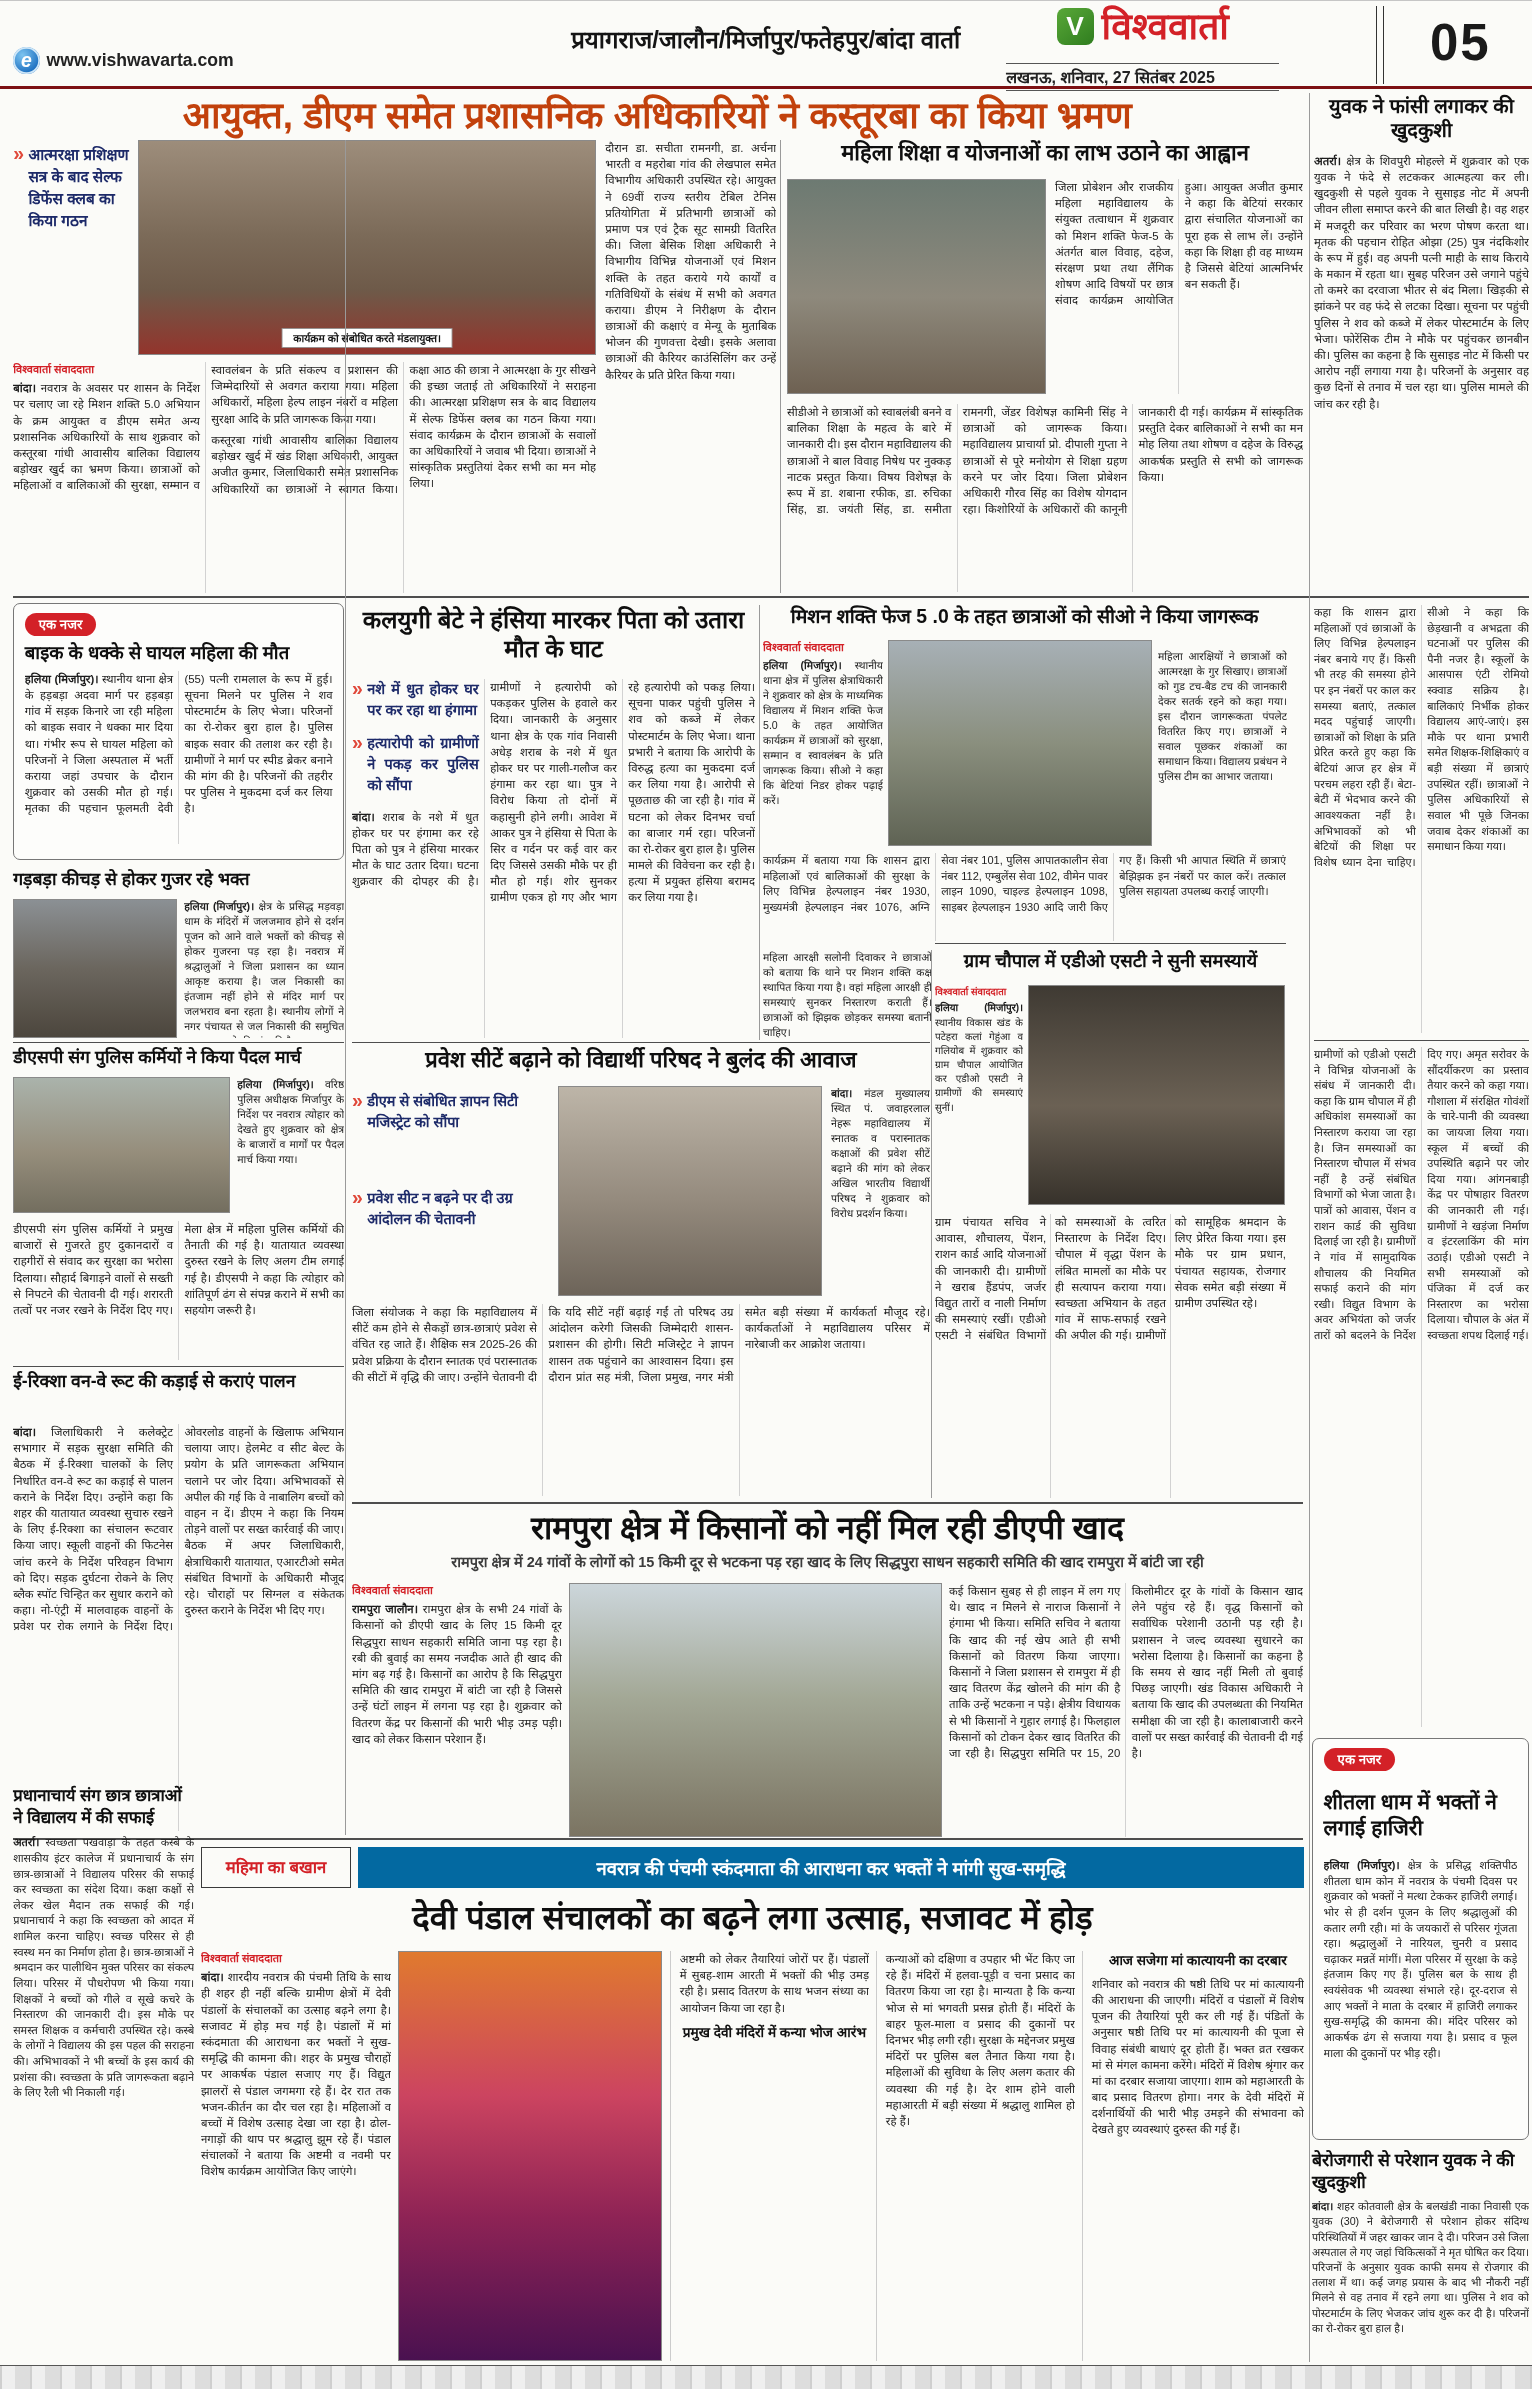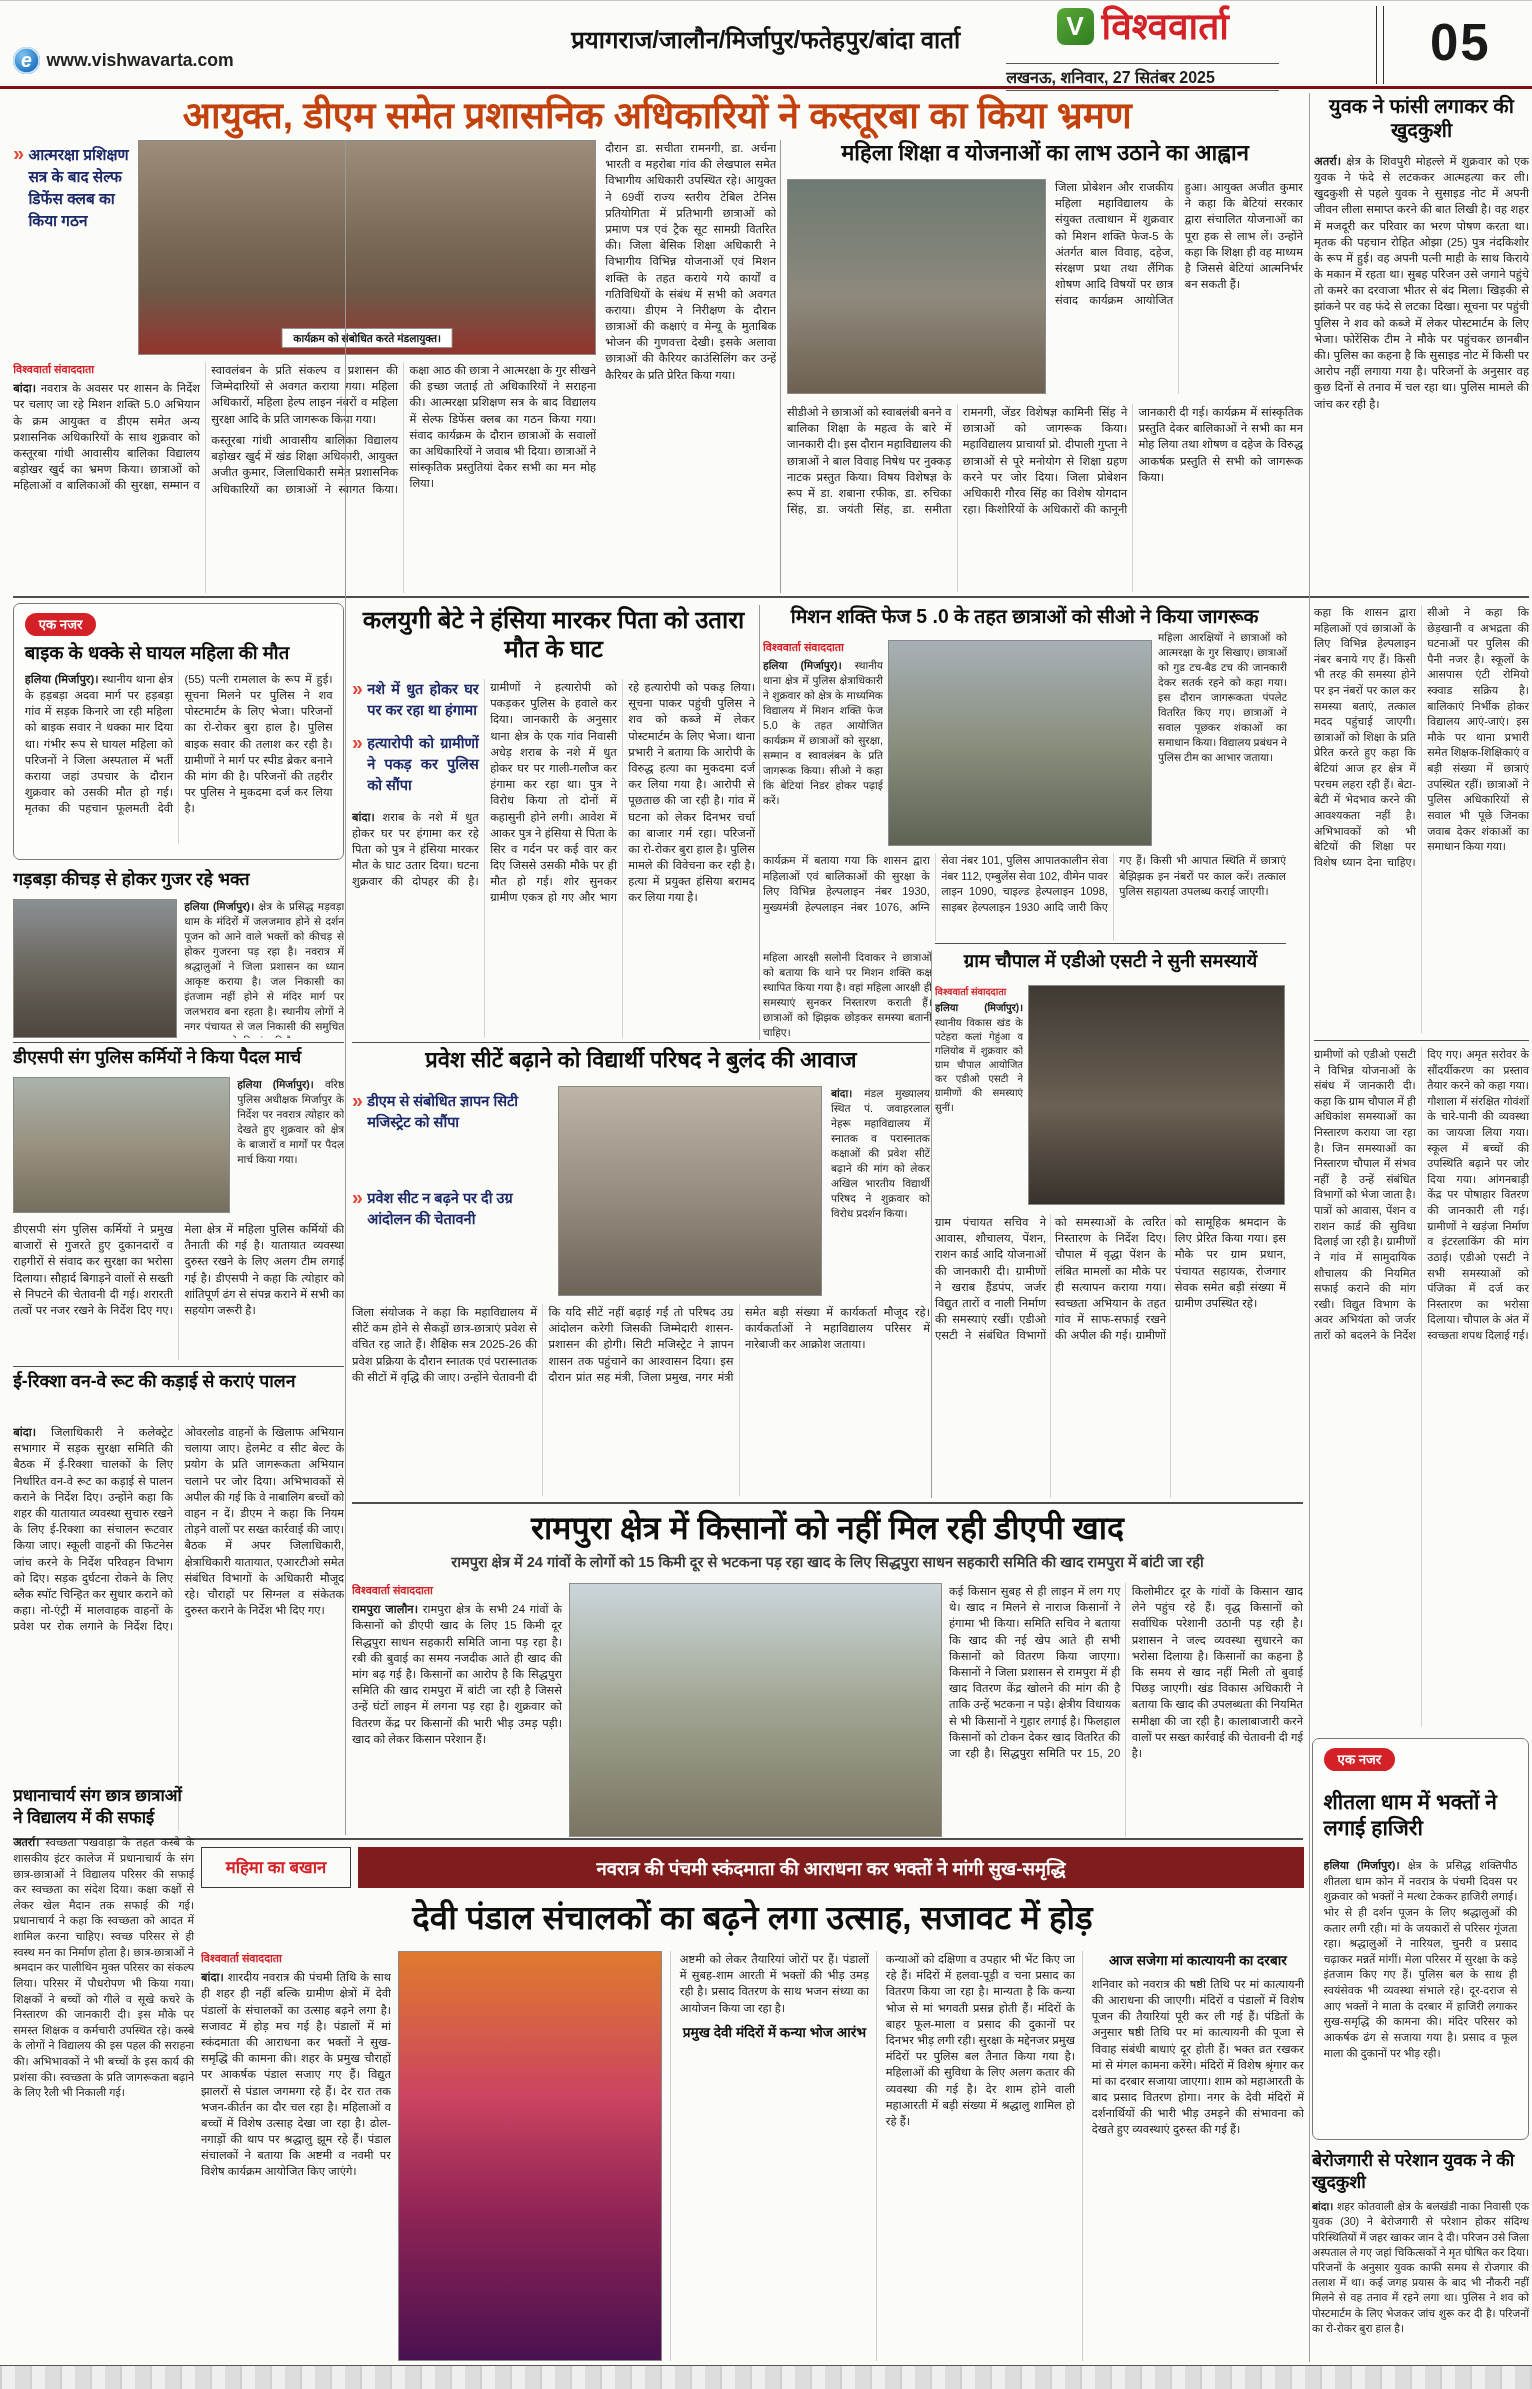--- a/index.html
+++ b/index.html
@@ -17,21 +17,21 @@
   .c3{column-count:3;column-gap:11.4px;column-rule:0.9px solid #d2d2d2;}
   .photo{position:relative;overflow:hidden;border:0.9px solid #8a8a8a;}
   .pcap{position:absolute;left:50%;bottom:7px;transform:translateX(-50%);background:#fff;padding:1.8px 10.6px;font-size:10.6px;font-weight:bold;white-space:nowrap;box-shadow:0 0 0 0.9px #999;}
   .kick{display:flex;gap:4.4px;margin-bottom:12.3px;break-inside:avoid;}
   .kick .arr{color:#e0483a;font-weight:bold;font-size:19.4px;line-height:1;}
   .kick .kt{font-weight:bold;color:#1d2a69;font-size:14.5px;line-height:1.45;}
   .enlabel{display:inline-block;background:#d32127;color:#fff;font-weight:bold;font-size:13.2px;padding:2.6px 14px;border-radius:12.3px;}
   .box{border:1.3px solid #777;border-radius:7px;padding:8.8px 10.6px;background:#fdfdfb;}
   .vr{position:absolute;width:0.9px;background:#9a9a9a;}
   .hr{position:absolute;height:1.8px;background:#4e4e4e;}
-  .banner{background:#7f1d1d;color:#fff;font-weight:bold;display:flex;align-items:center;justify-content:center;font-size:18.5px;}
+  .banner{background:#0369a1;color:#fff;font-weight:bold;display:flex;align-items:center;justify-content:center;font-size:18.5px;}
   .mahima{border:1.8px solid #3a3a3a;color:#d32127;font-weight:bold;display:flex;align-items:center;justify-content:center;font-size:16.7px;text-align:center;line-height:1.15;}
   .xhead{font-weight:bold;font-size:13.7px;text-align:center;margin:7px 0 5.3px;color:#101010;break-inside:avoid;}
   .eicon{display:inline-flex;width:26.4px;height:26.4px;border-radius:50%;background:radial-gradient(circle at 35% 30%,#7cc4f0,#1d6fc0 72%);color:#fff;font-weight:bold;font-size:19.4px;align-items:center;justify-content:center;font-style:italic;box-shadow:inset 0 0 0 1.8px #cfe6f7;}
   .sitetext{font-weight:bold;font-size:17.6px;color:#222;margin-left:7px;}
   .region{font-weight:bold;font-size:24px;color:#141414;}
   .brandrow{display:flex;align-items:center;justify-content:center;gap:8px;}
   .vlogo{width:37px;height:37px;border-radius:8px;background:linear-gradient(140deg,#59a838,#2f7d1f);color:#fff;font-weight:bold;font-size:26.4px;display:flex;align-items:center;justify-content:center;}
   .brandname{color:#d32127;font-weight:bold;font-size:37px;line-height:1;}
   .edition{margin-top:18px;border-top:1.3px solid #555;border-bottom:1.3px solid #555;font-size:16px;font-weight:bold;padding:1.8px 0;color:#222;text-align:left;}
   .pageno{font-weight:bold;font-size:51px;color:#1a1a1a;letter-spacing:1.8px;}
@@ -166,21 +166,21 @@
   </section>
 
   <span class="vr" style="left:759px;top:604px;height:435px"></span>
   <section class="abs" style="left:763px;top:604px;width:523px;height:340px">
     <h2 class="abs hl center" style="left:0;top:0;width:523px;font-size:19.4px">मिशन शक्ति फेज 5 .0 के तहत छात्राओं को सीओ ने किया जागरूक</h2>
     <div class="abs bt" style="left:0;top:35px;width:120px;height:208px;font-size:10.6px">
       <div class="byline">विश्ववार्ता संवाददाता</div>
       <p><b class="dl">हलिया (मिर्जापुर)।</b> <span>स्थानीय थाना क्षेत्र में पुलिस क्षेत्राधिकारी ने शुक्रवार को क्षेत्र के माध्यमिक विद्यालय में मिशन शक्ति फेज 5.0 के तहत आयोजित कार्यक्रम में छात्राओं को सुरक्षा, सम्मान व स्वावलंबन के प्रति जागरूक किया। सीओ ने कहा कि बेटियां निडर होकर पढ़ाई करें।</span></p>
     </div>
     <figure class="abs photo ph-mission" style="left:125px;top:35px;width:264px;height:206px"></figure>
-    <div class="abs bt" style="left:395px;top:25px;width:129px;height:206px;font-size:10.6px">
+    <div class="abs bt" style="left:395px;top:44px;width:129px;height:206px;font-size:10.6px">
       <p><span>महिला आरक्षियों ने छात्राओं को आत्मरक्षा के गुर सिखाए। छात्राओं को गुड टच-बैड टच की जानकारी देकर सतर्क रहने को कहा गया। इस दौरान जागरूकता पंपलेट वितरित किए गए। छात्राओं ने सवाल पूछकर शंकाओं का समाधान किया। विद्यालय प्रबंधन ने पुलिस टीम का आभार जताया।</span></p>
     </div>
     <div class="abs bt c3" style="left:0;top:248px;width:523px;height:88px;font-size:11px">
       <p><span>कार्यक्रम में बताया गया कि शासन द्वारा महिलाओं एवं बालिकाओं की सुरक्षा के लिए विभिन्न हेल्पलाइन नंबर 1930, मुख्यमंत्री हेल्पलाइन नंबर 1076, अग्नि सेवा नंबर 101, पुलिस आपातकालीन सेवा नंबर 112, एम्बुलेंस सेवा 102, वीमेन पावर लाइन 1090, चाइल्ड हेल्पलाइन 1098, साइबर हेल्पलाइन 1930 आदि जारी किए गए हैं। किसी भी आपात स्थिति में छात्राएं बेझिझक इन नंबरों पर काल करें। तत्काल पुलिस सहायता उपलब्ध कराई जाएगी।</span></p>
     </div>
   </section>
   <div class="abs bt" style="left:763px;top:949px;width:169px;height:88px;font-size:10.6px">
     <p><span>महिला आरक्षी सलोनी दिवाकर ने छात्राओं को बताया कि थाने पर मिशन शक्ति कक्ष स्थापित किया गया है। वहां महिला आरक्षी ही समस्याएं सुनकर निस्तारण कराती हैं। छात्राओं को झिझक छोड़कर समस्या बतानी चाहिए।</span></p>
   </div>
   <div class="abs bt c2" style="left:1314px;top:604px;width:215px;height:428px;font-size:11px">

